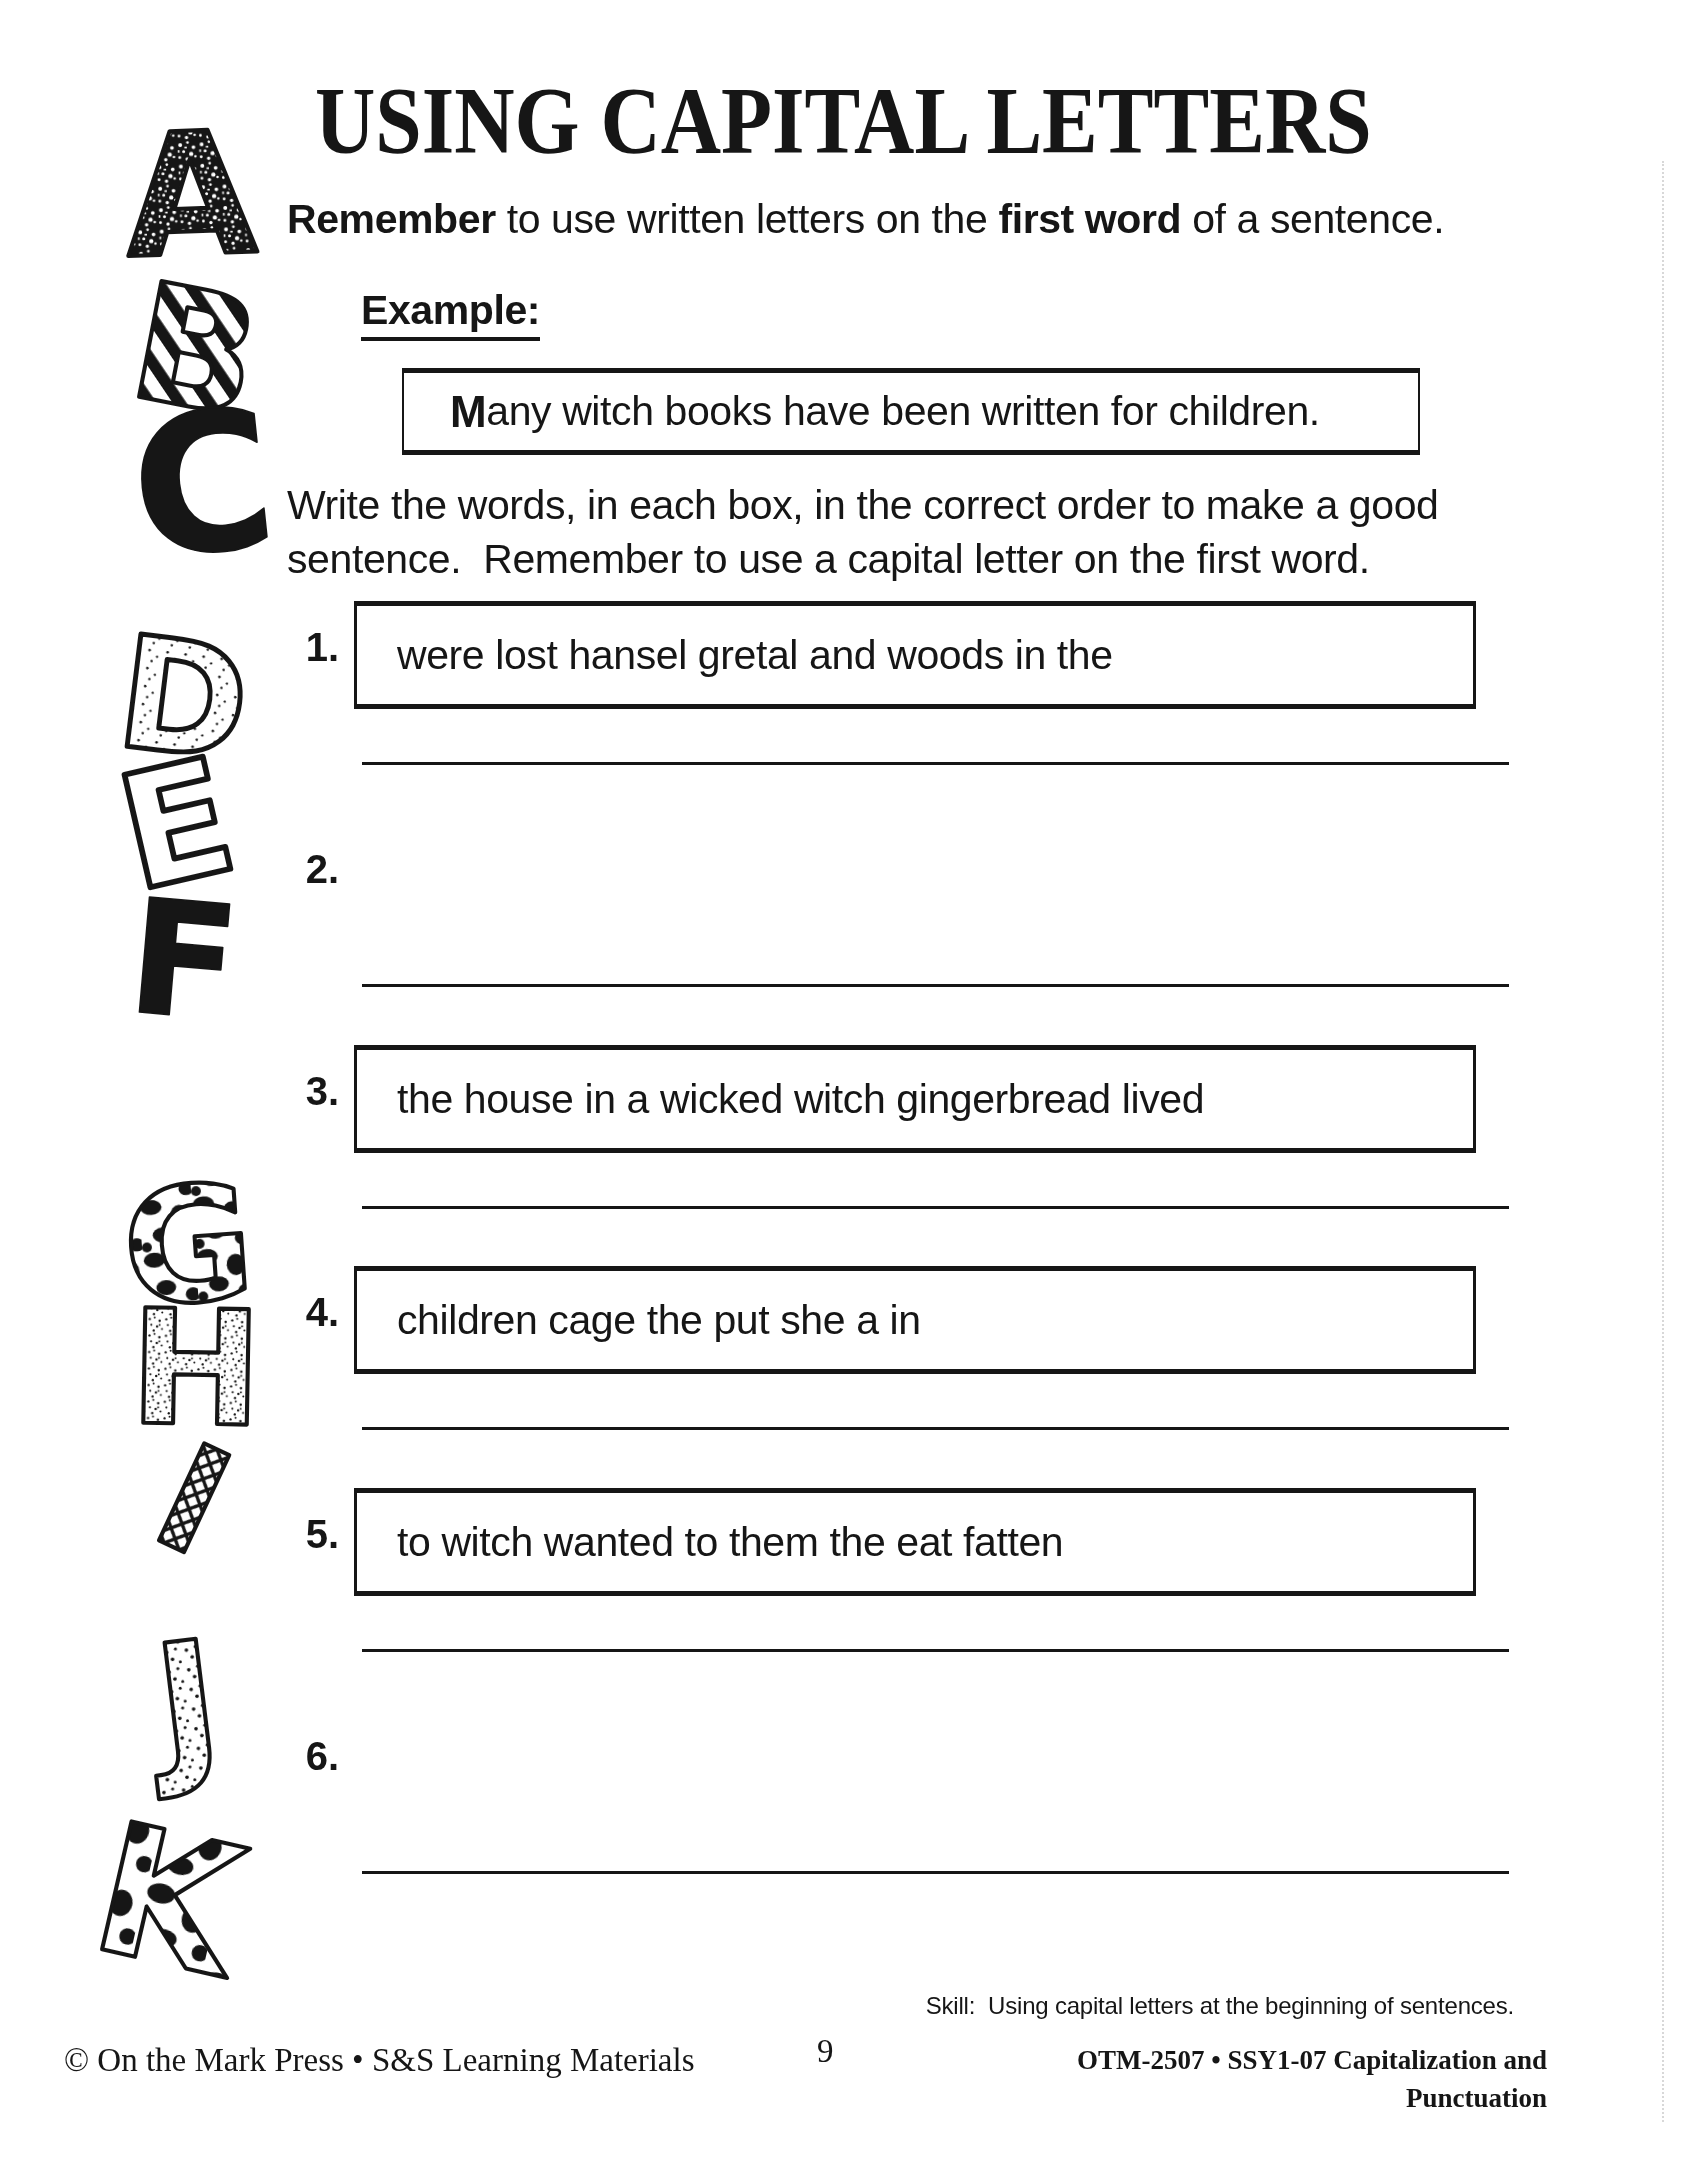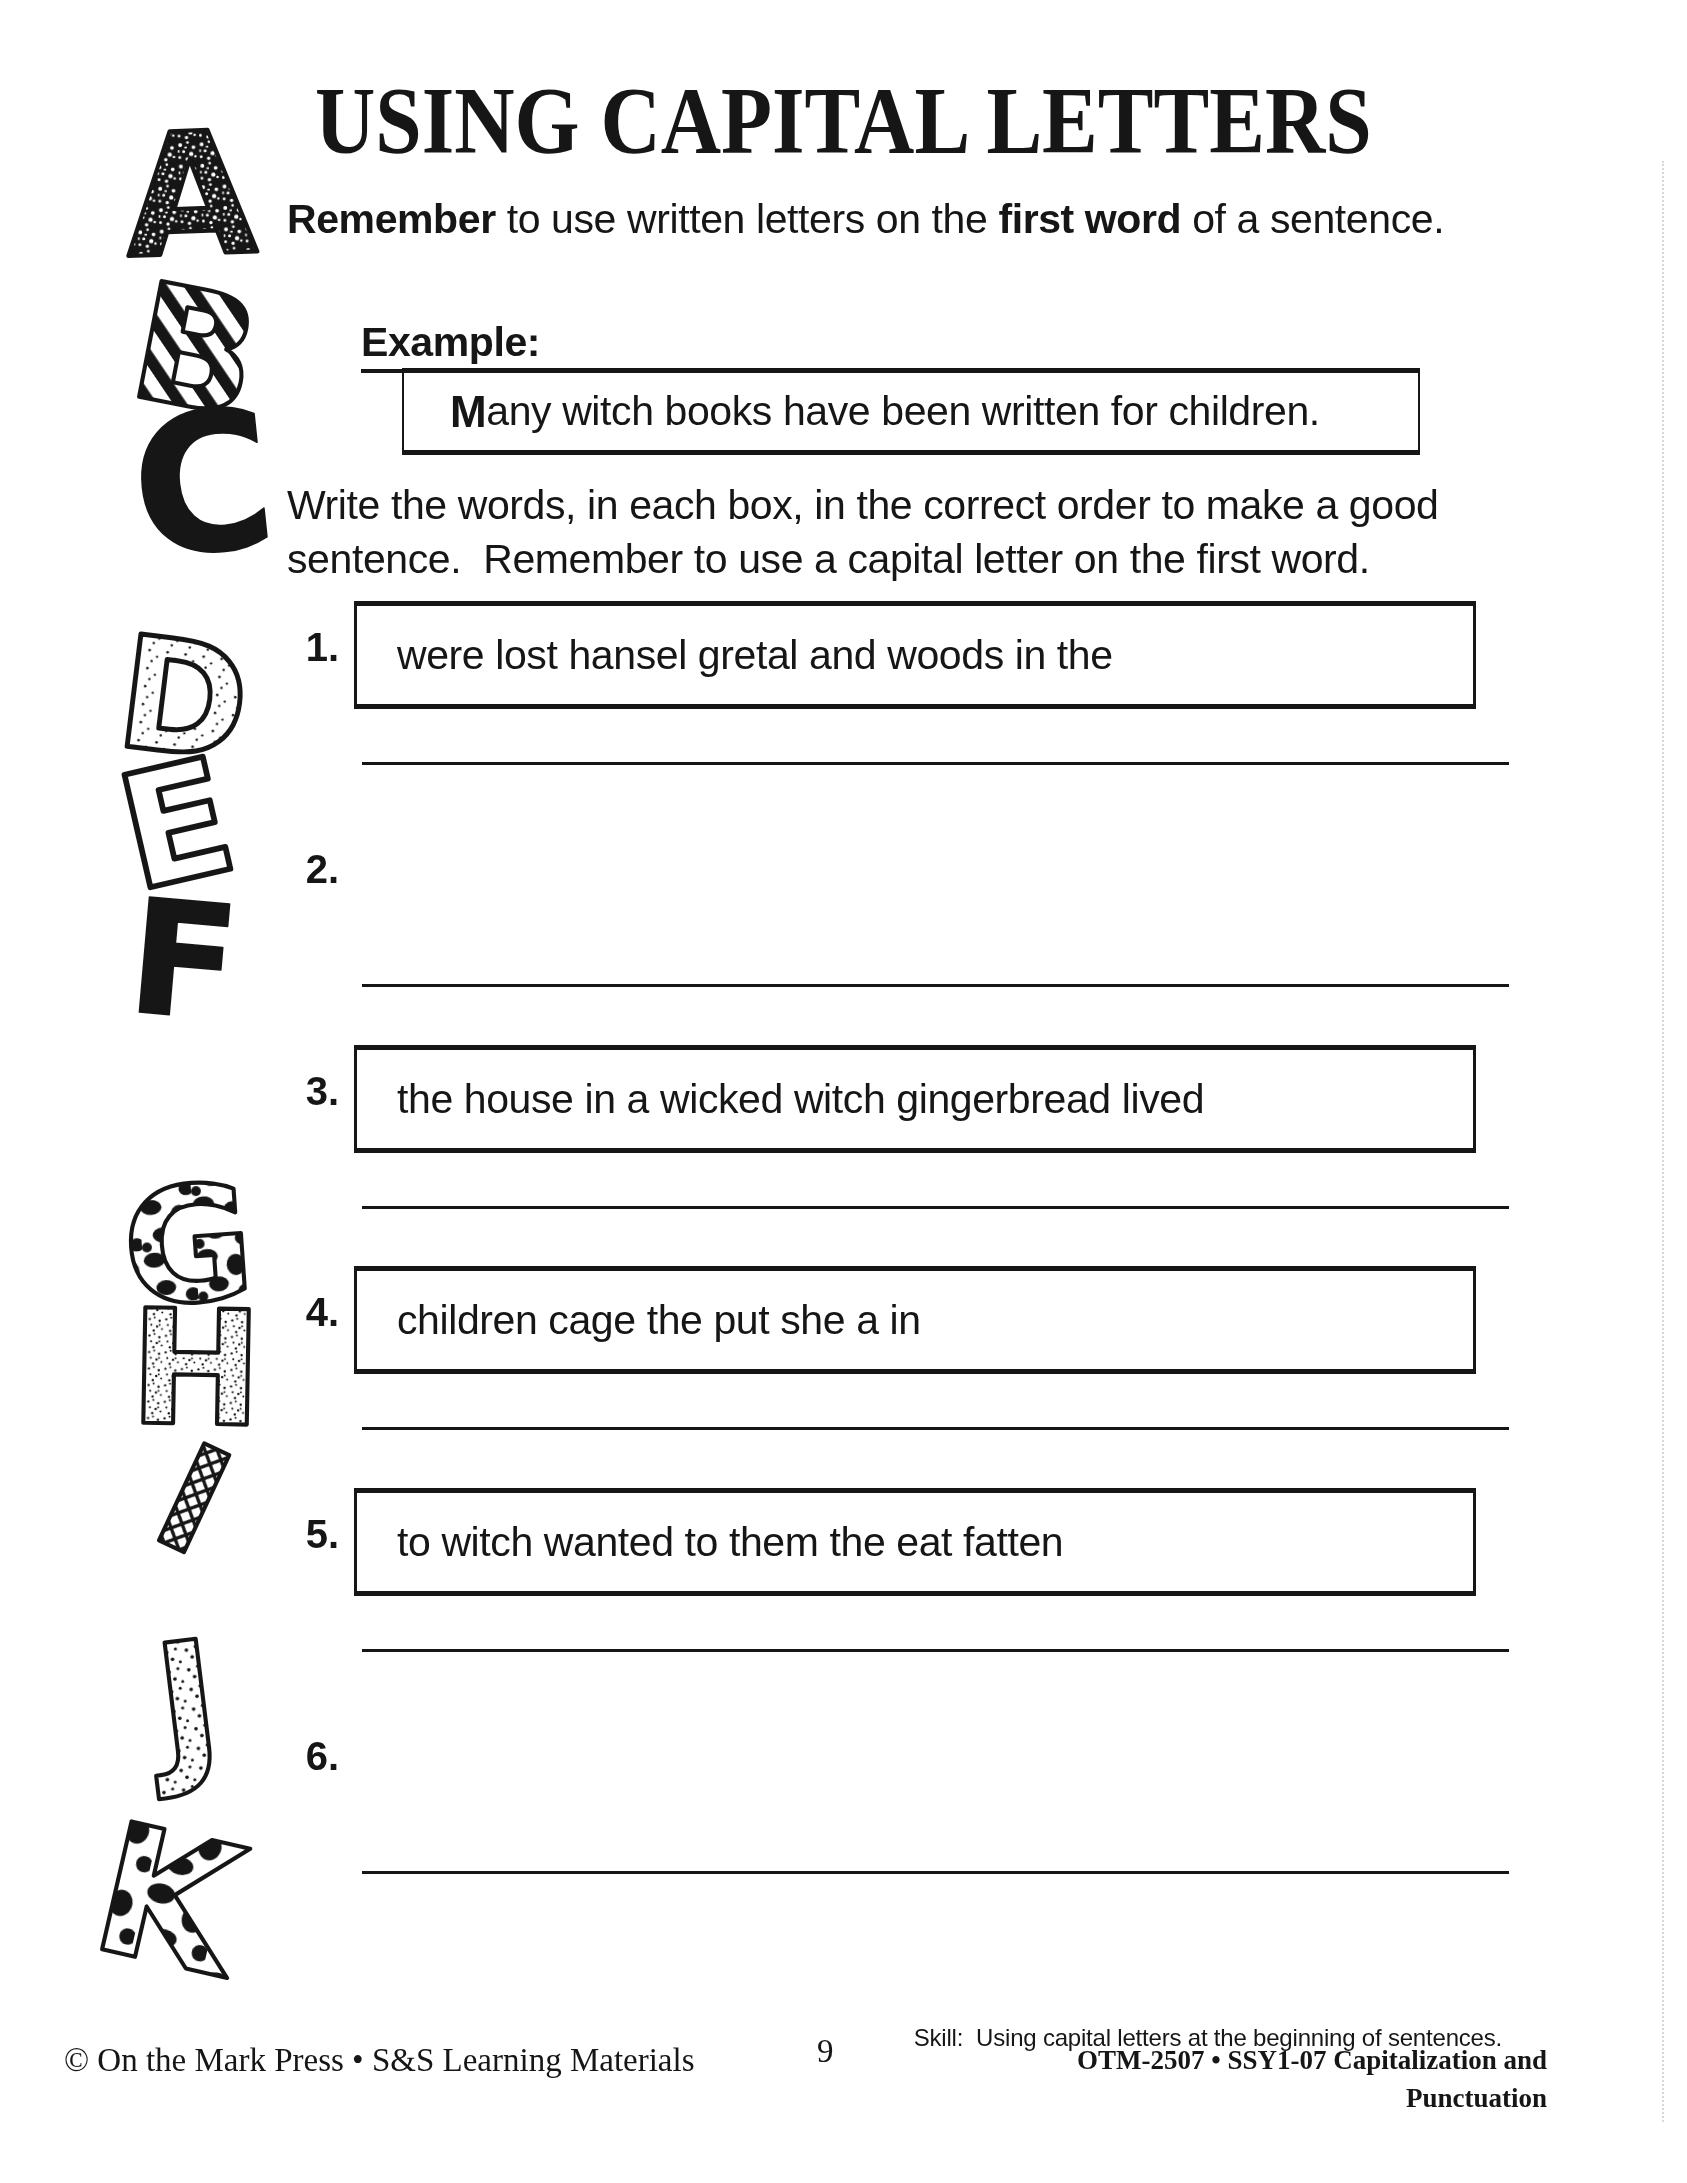--- a/index.html
+++ b/index.html
@@ -59,21 +59,21 @@
   }
   .intro{
     position:absolute;left:287px;top:196px;
     font-size:41px;white-space:nowrap;letter-spacing:-0.4px;
   }
   .intro b{font-weight:700;}
   .example-label{
     position:absolute;left:361px;top:287px;
     font-size:41px;font-weight:700;
     border-bottom:4.1px solid var(--ink);
-    padding-bottom:2.5px;letter-spacing:-0.4px;margin-top:32px;
+    padding-bottom:2.5px;letter-spacing:-0.4px;
   }
   .example-box{
     position:absolute;left:402px;top:368px;
     width:1018px;height:87px;
     border:2.5px solid var(--ink);
     border-top-width:5.8px;border-bottom-width:5px;
     display:flex;align-items:center;
     padding-left:46px;
     font-size:41px;letter-spacing:-0.4px;white-space:nowrap;
   }
@@ -98,22 +98,22 @@
     padding-left:40px;
     font-size:41px;letter-spacing:-0.4px;white-space:nowrap;
   }
   .answer-line{
     position:absolute;left:74px;top:161px;
     width:1147px;height:0;
     border-bottom:3.3px solid var(--ink);
   }
   
   .skill-line{
-    position:absolute;right:185px;top:1992px;
-    font-size:24px;letter-spacing:-0.2px;white-space:nowrap;margin-top:32px;
+    position:absolute;right:173px;top:1992px;
+    font-size:24px;letter-spacing:-0.2px;white-space:nowrap;
   }
   .copyright{
     position:absolute;left:64px;top:2042px;
     font-family:"Liberation Serif",serif;
     font-weight:400;font-size:33px;white-space:nowrap;
   }
   .page-number{
     position:absolute;left:817px;top:2033px;
     font-family:"Liberation Serif",serif;
     font-size:33px;

